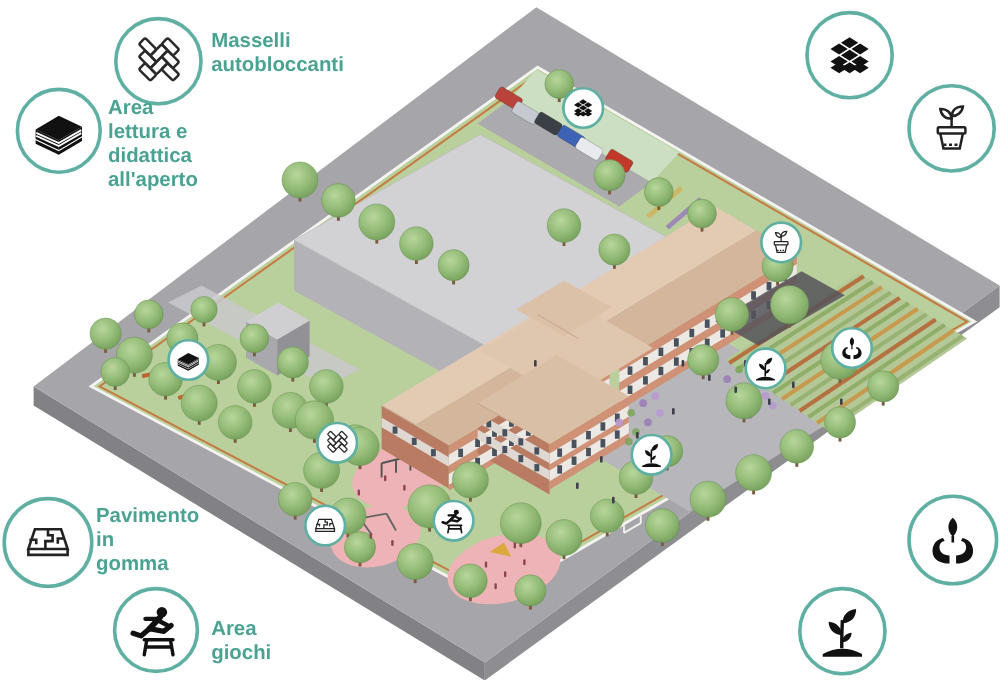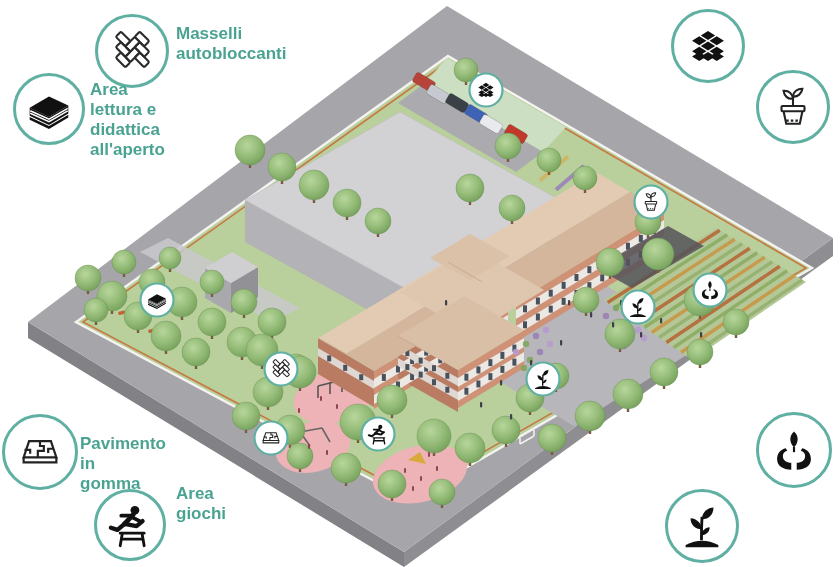--- a/index.html
+++ b/index.html
@@ -511,31 +511,31 @@
     </div>
 
   </div>
 
   <div class="lg">
     <div class="ring" style="left:2px;top:414px;width:76px;height:76px">
       <svg class="lgi" width="48" height="48" viewBox="0 0 44 44">
           <use href="#ic-rubber"></use>
         </svg>
     </div>
-    <div class="lg-label" style="left:80px;top:434px">Pavimento in
+    <div class="lg-label" style="left:80px;top:420px">Pavimento in
 gomma</div>
   </div>
 
   <div class="lg">
     <div class="ring" style="left:94px;top:489px;width:72px;height:72px">
       <svg class="lgi" width="48" height="48" viewBox="0 0 44 44">
           <use href="#ic-runner"></use>
         </svg>
     </div>
-    <div class="lg-label" style="left:176px;top:484px">Area giochi</div>
+    <div class="lg-label" style="left:176px;top:514px">Area giochi</div>
   </div>
 
   <div class="lg">
     <div class="ring" style="left:756px;top:412px;width:76px;height:76px">
       <svg class="lgi" width="48" height="48" viewBox="0 0 44 44">
           <use href="#ic-hands"></use>
         </svg>
     </div>
 
   </div>

